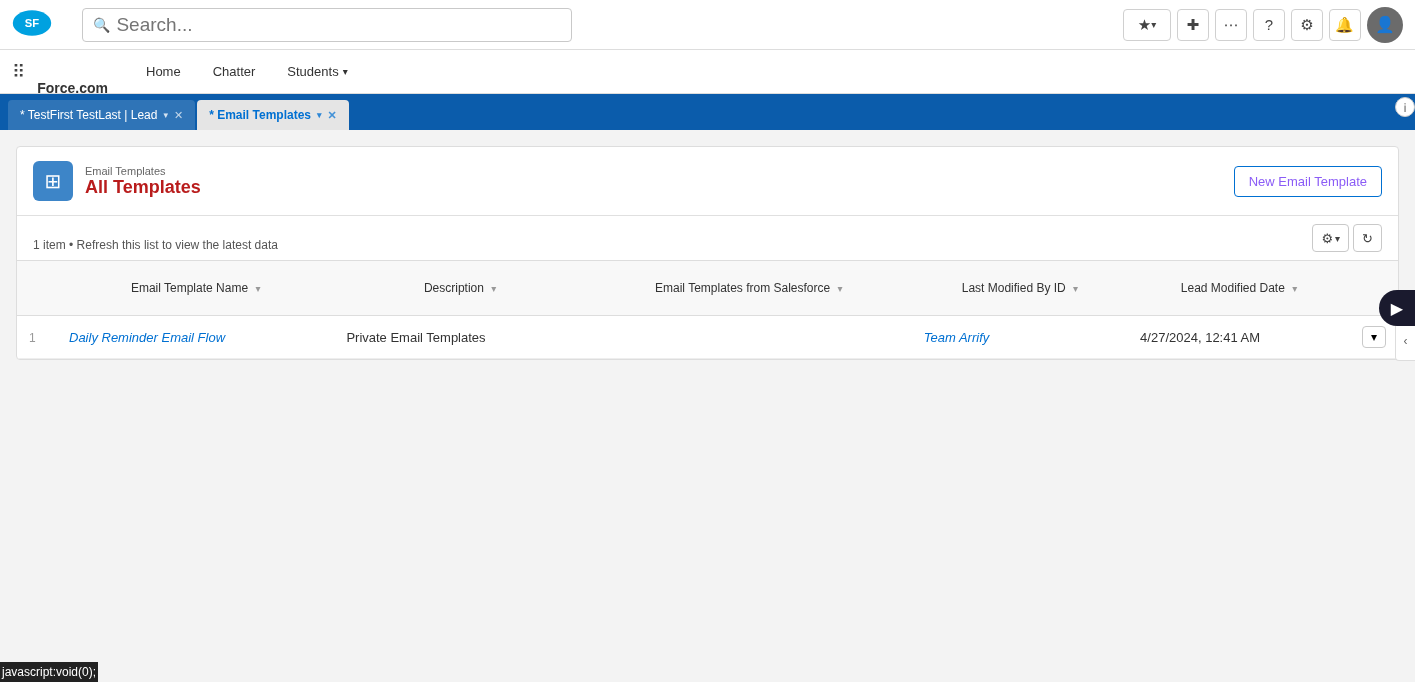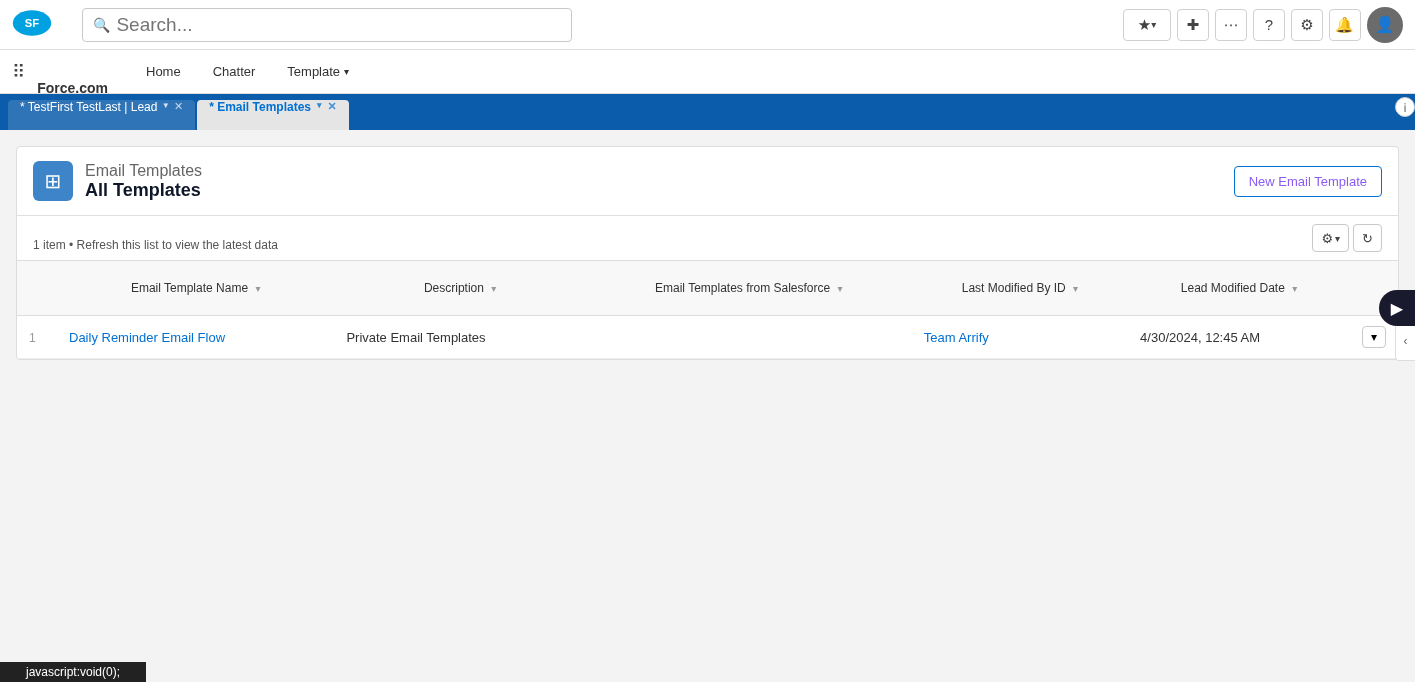--- a/index.html
+++ b/index.html
@@ -95,21 +95,21 @@
       display: flex;
       background: #0b5cab;
       height: 36px;
       align-items: flex-end;
       padding: 0 8px;
       gap: 2px;
       overflow: hidden;
     }
     .tab {
       display: flex;
-      align-items: flex-start;
+      align-items: center;
       padding: 0 12px;
       height: 30px;
       border-radius: 4px 4px 0 0;
       font-size: 12px;
       cursor: pointer;
       gap: 6px;
       white-space: nowrap;
     }
     .tab.inactive {
       background: rgba(255,255,255,0.15);
@@ -152,22 +152,22 @@
     .card-header-left { display: flex; align-items: center; gap: 12px; }
     .card-icon {
       width: 40px; height: 40px;
       background: #3d85c8;
       border-radius: 6px;
       display: flex; align-items: center; justify-content: center;
       color: #fff;
       font-size: 20px;
     }
     .card-title-block {}
-    .card-subtitle { font-size: 16px; color: #666; }
-    .card-title { font-size: 18px; font-weight: 700; color: #0f172a; }
+    .card-subtitle { font-size: 11px; color: #666; }
+    .card-title { font-size: 18px; font-weight: 700; color: #b91c1c; }
     .new-template-btn {
       background: #fff;
       border: 1px solid #0070d2;
       color: #8b5cf6;
       padding: 7px 14px;
       border-radius: 4px;
       font-size: 13px;
       cursor: pointer;
     }
 
@@ -208,40 +208,40 @@
       color: #333;
       white-space: nowrap;
     }
     .data-table th .sort-icon { color: #999; margin-left: 4px; font-size: 10px; }
     .data-table td {
       padding: 10px 12px;
       border-bottom: 1px solid #eee;
       font-size: 13px;
       color: #333;
     }
-    .data-table td a { color: #0070d2; text-decoration: none; }
+    .data-table td a { color: #0070d2; text-decoration: none; font-style: italic; }
     .row-num { color: #999; font-size: 12px; }
     .row-action-btn {
       border: 1px solid #c9c9c9;
       background: #fff;
       border-radius: 4px;
       padding: 3px 8px;
       cursor: pointer;
       font-size: 12px;
     }
 
     
     .status-bar {
       position: fixed;
       bottom: 0;
       left: 0;
       background: #222;
       color: #fff;
       font-size: 12px;
-      padding: 3px 26px;
+      padding: 3px 2px;
       z-index: 999;
     }
 
     
     .side-toggle {
       position: fixed;
       right: 0;
       top: 50%;
       transform: translateY(-50%);
       background: #fff;
@@ -336,21 +336,21 @@
 <div class="app-nav">
   <div class="app-nav-grid">⠿</div>
   <div class="app-nav-brand">Force.com</div>
   <div class="nav-item">
     <span>Home</span>
   </div>
   <div class="nav-item">
     <span>Chatter</span>
   </div>
   <div class="nav-item">
-    <span>Template</span>
+    <span>Students</span>
     <span class="arrow">▾</span>
   </div>
 </div>
 
 <div class="tab-bar">
   <div class="tab inactive">
     <span>* TestFirst TestLast | Lead</span>
     <span class="chevron">▾</span>
     <span class="close-x">✕</span>
   </div>
@@ -423,21 +423,21 @@
             <span class="row-num">1</span>
           </td>
           <td>
             <a href="javascript:void(0);">Daily Reminder Email Flow</a>
           </td>
           <td>Private Email Templates</td>
           <td></td>
           <td>
             <a href="javascript:void(0);">Team Arrify</a>
           </td>
-          <td>4/30/2024, 12:45 AM</td>
+          <td>4/27/2024, 12:41 AM</td>
           <td>
             <button class="row-action-btn">▾</button>
           </td>
         </tr>
       </tbody>
     </table>
   </div>
 </div>
 
 <div class="status-bar">

